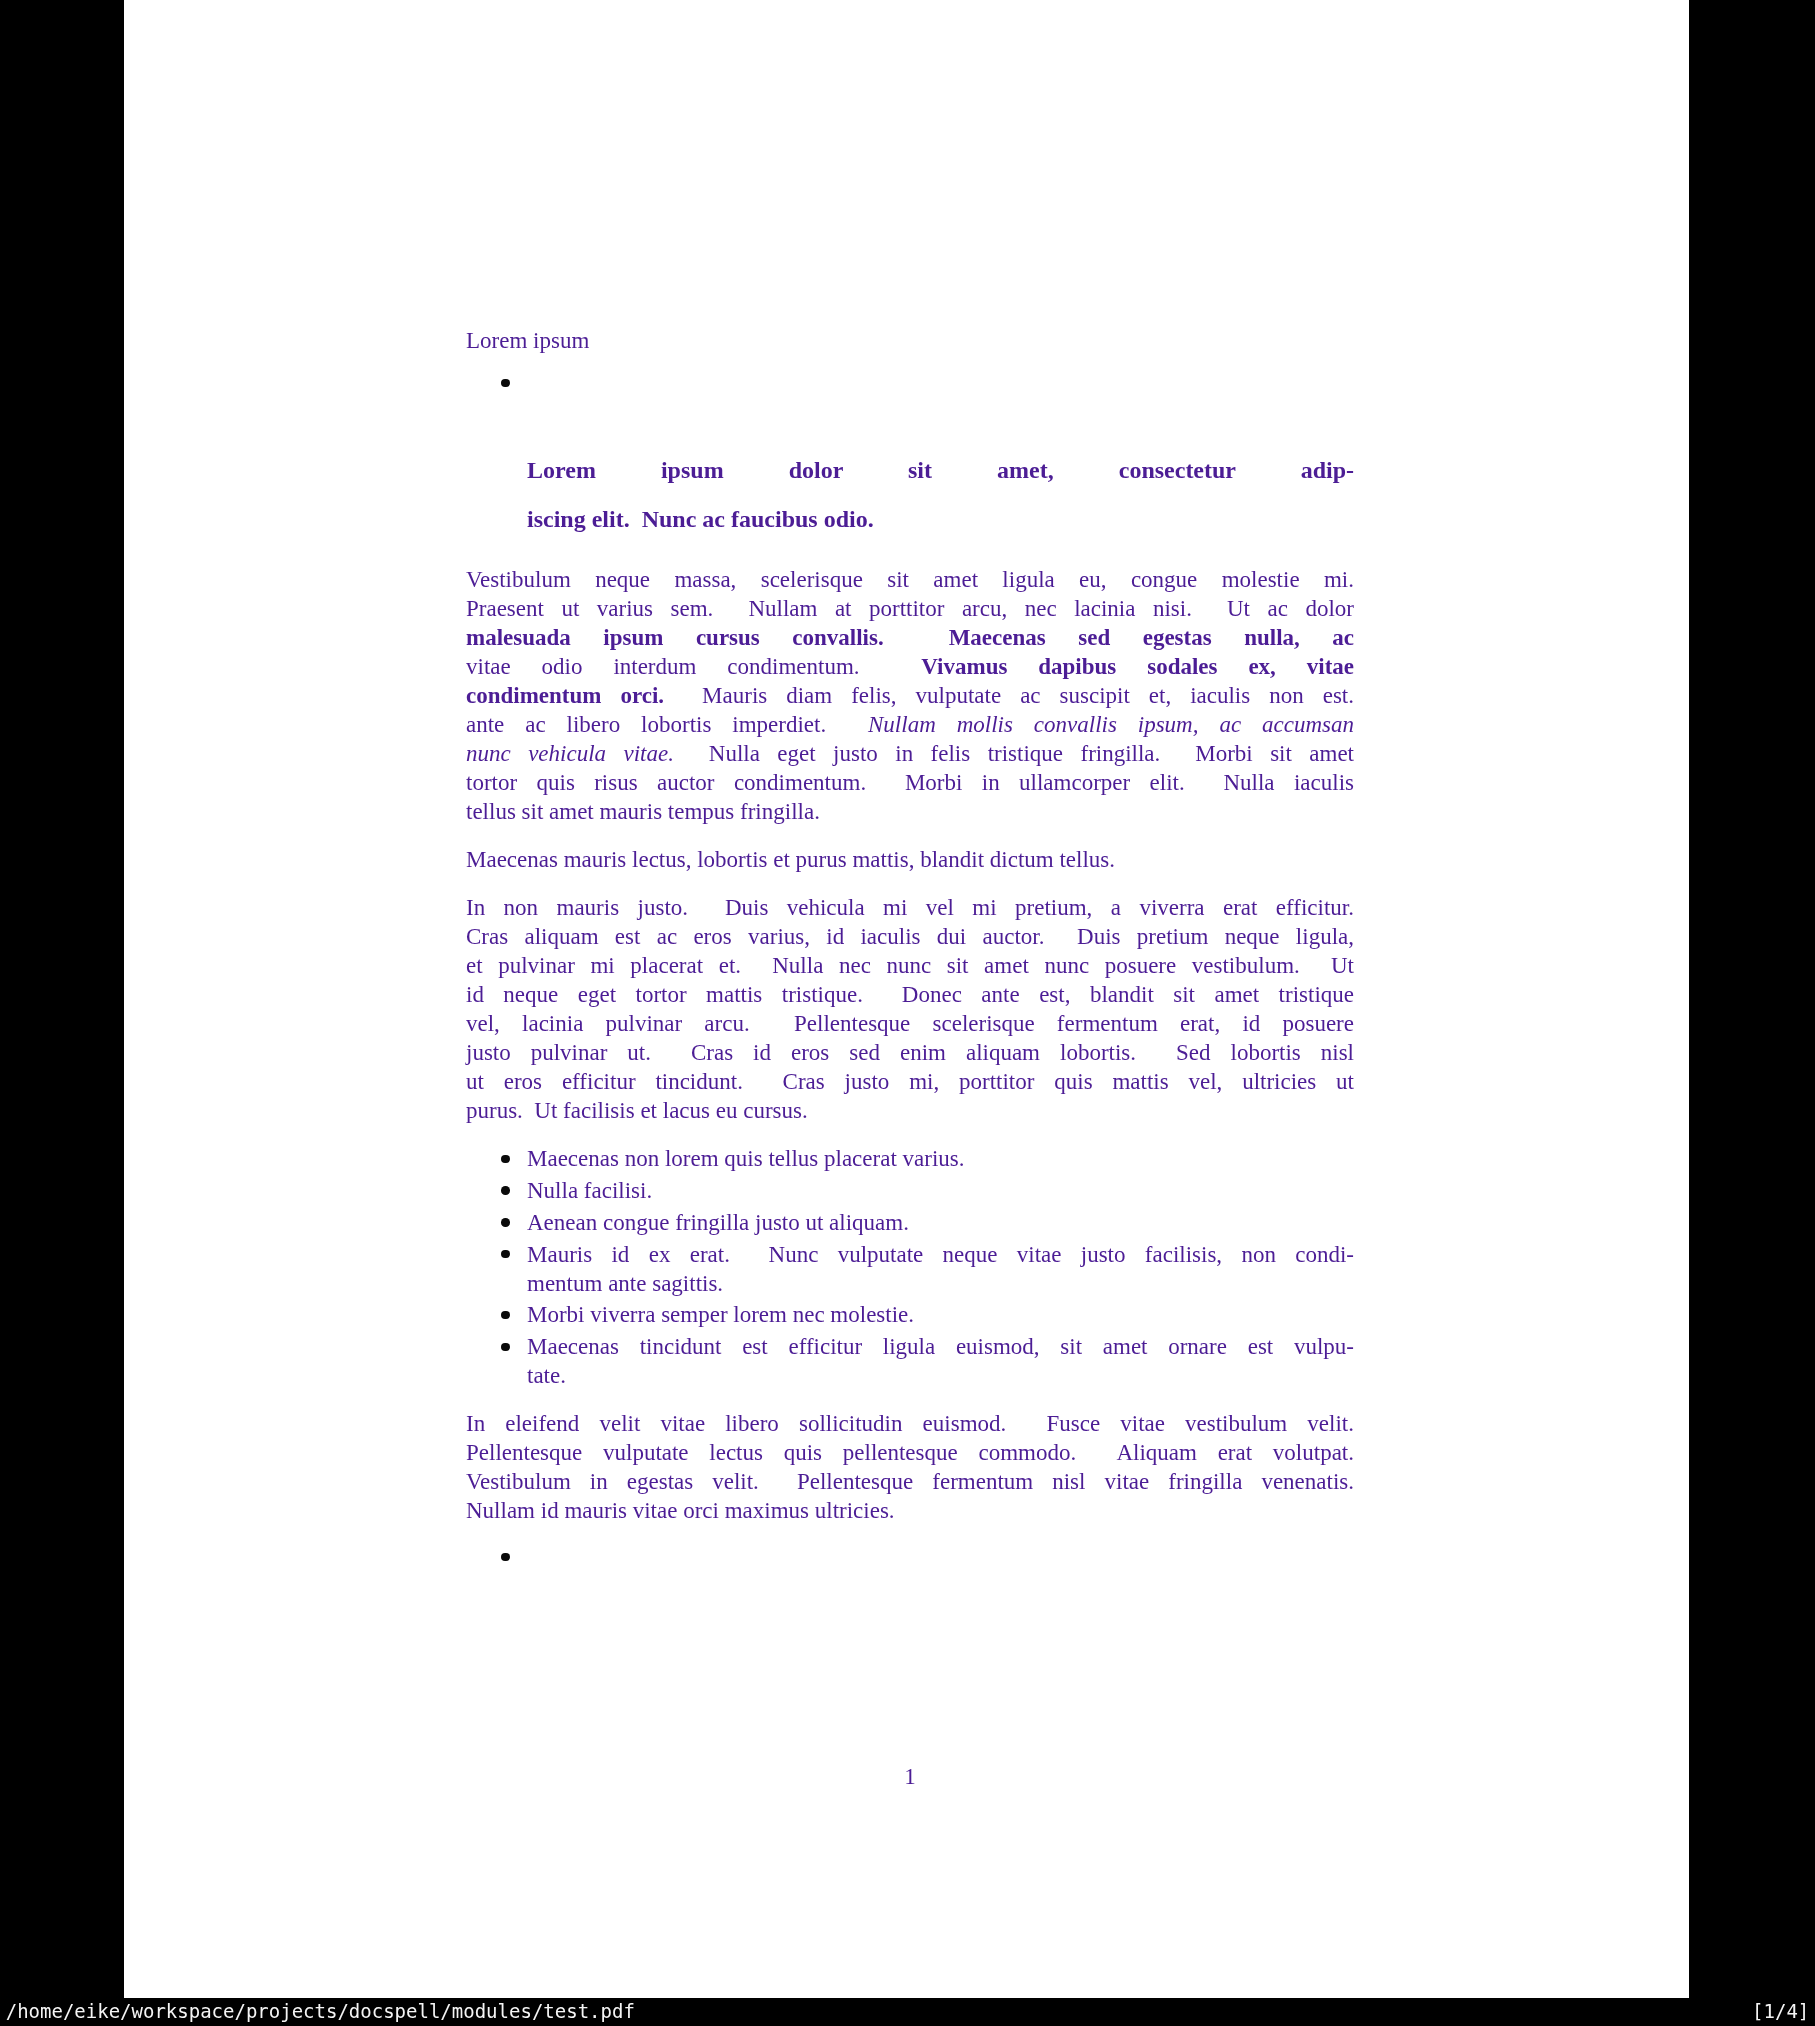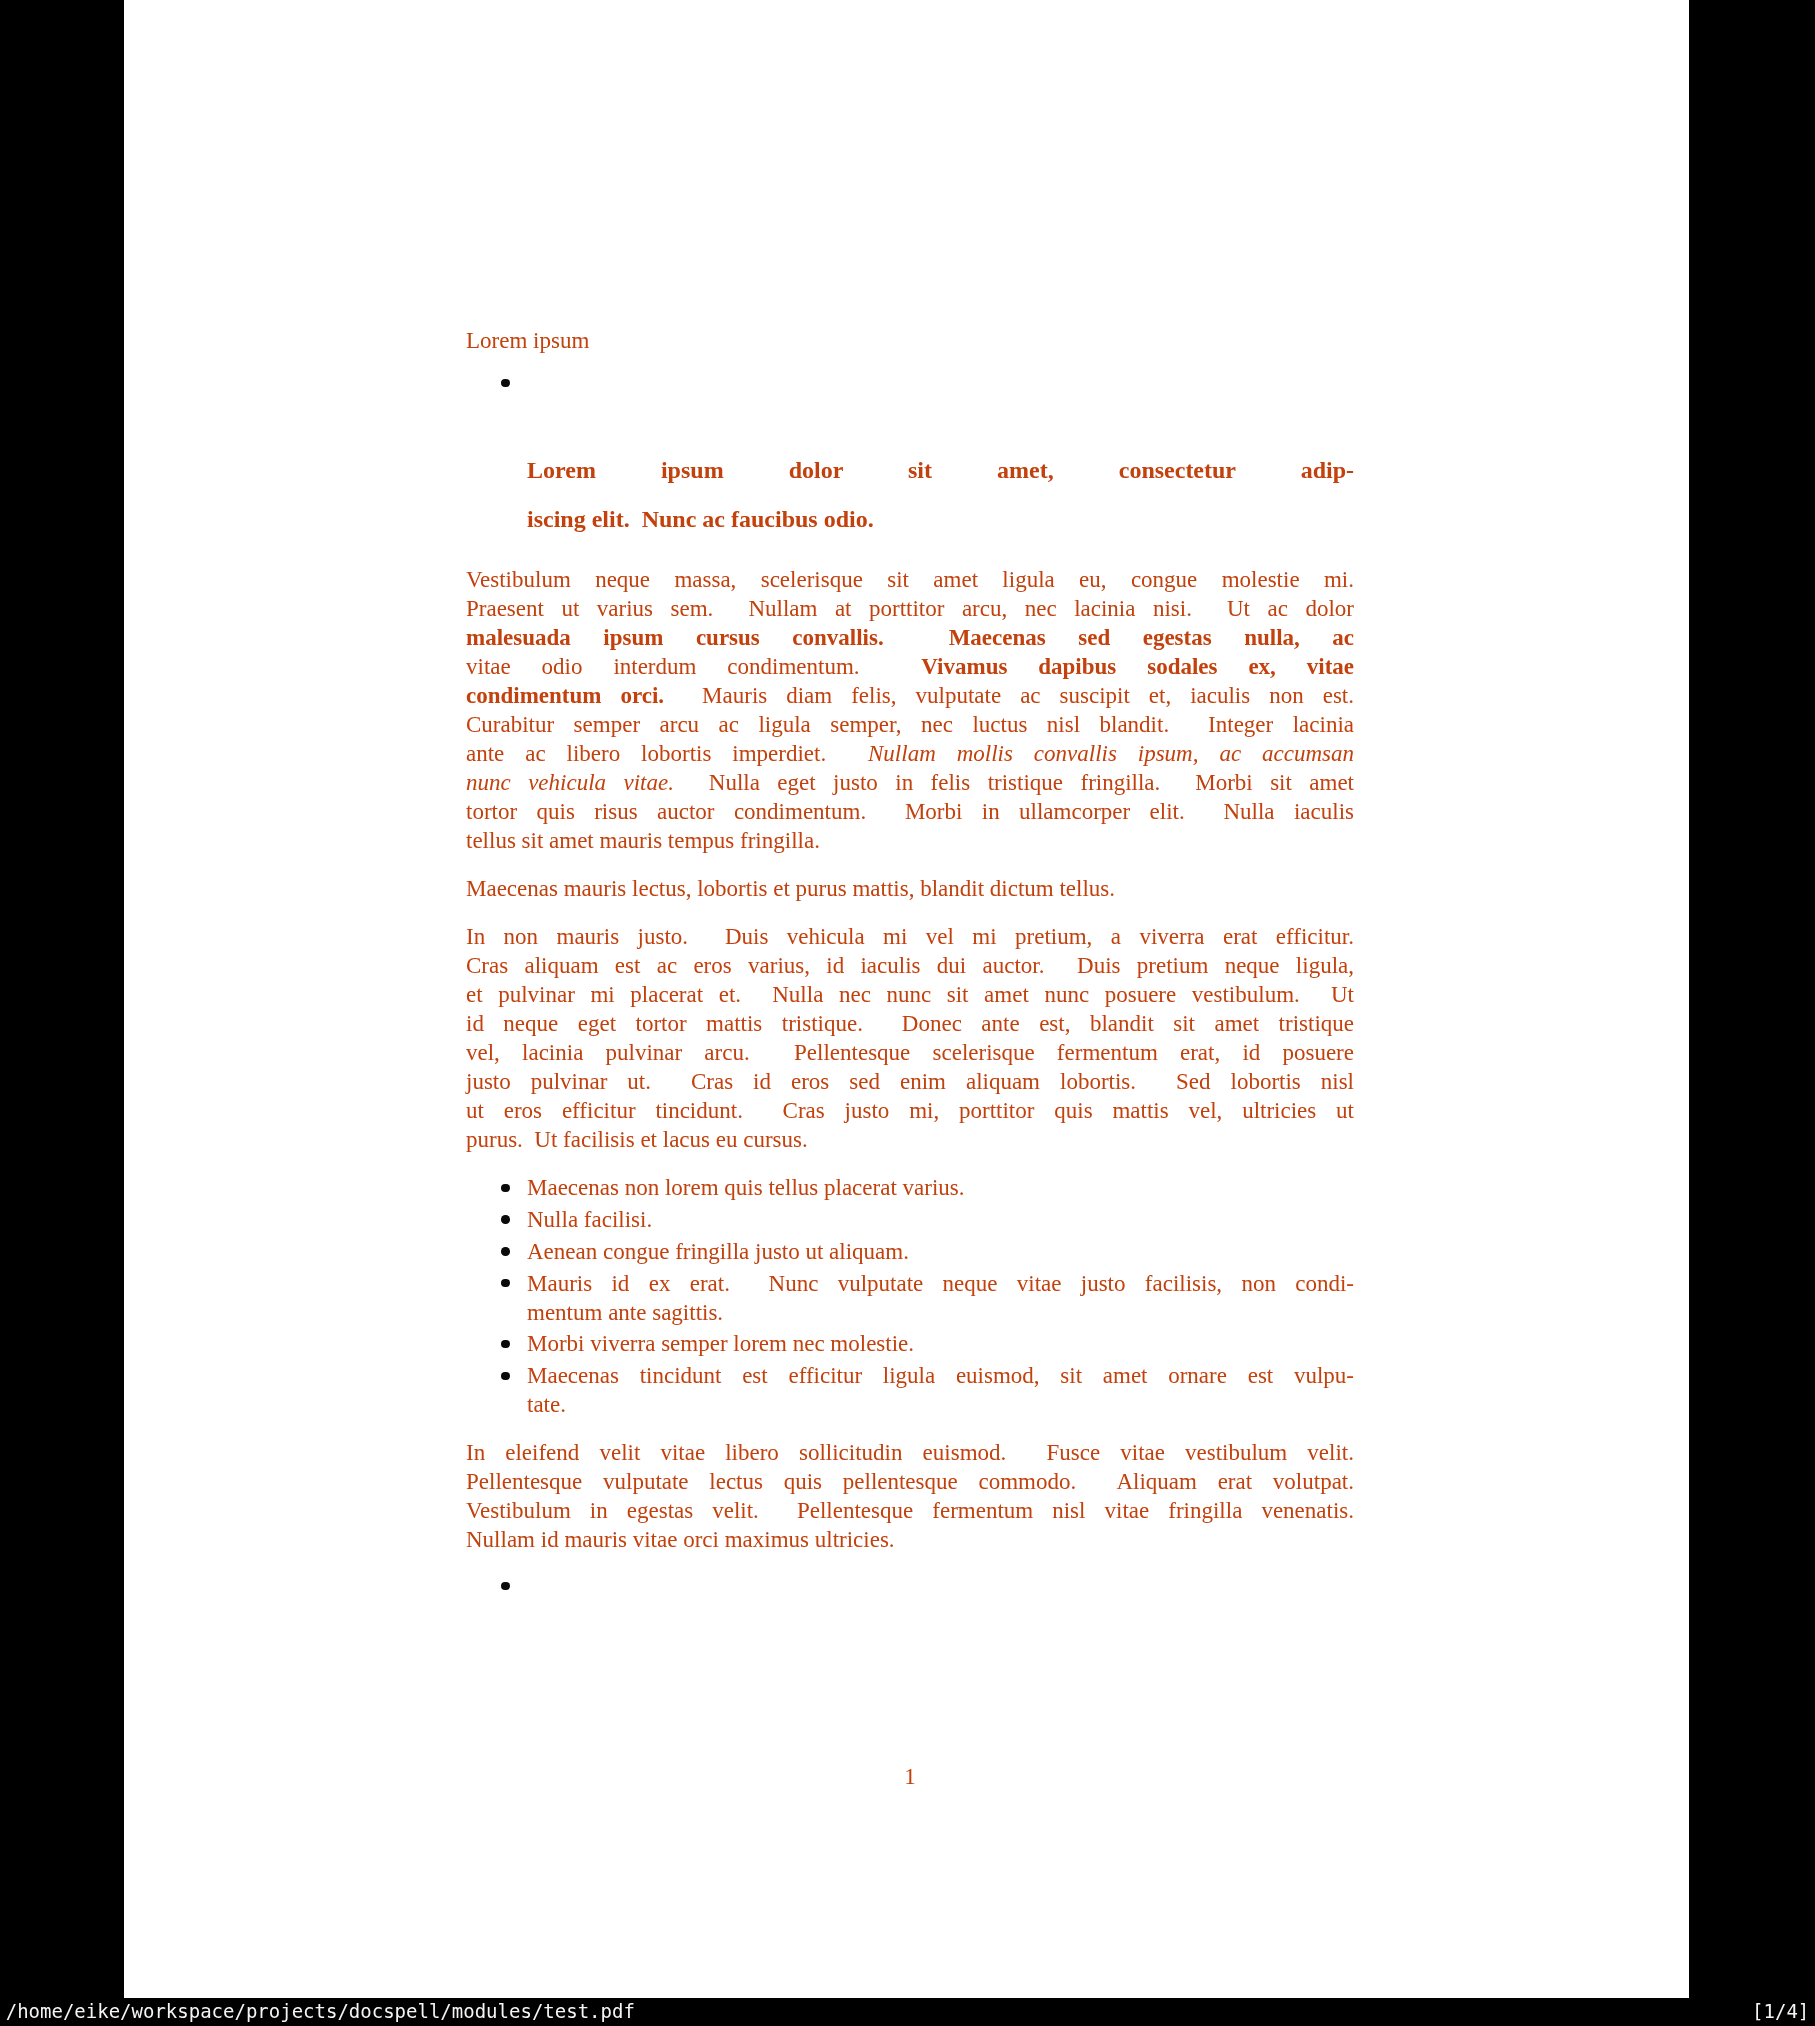--- a/index.html
+++ b/index.html
@@ -27,37 +27,36 @@
                font-size:23px;line-height:29px;}
   .status-bar{position:absolute;left:0;bottom:0;width:1815px;height:28px;background:#000;
               color:#f5f5f5;font-family:"DejaVu Sans Mono","Liberation Mono",monospace;
               font-size:19px;line-height:26.5px;display:flex;justify-content:space-between;
               padding:0 5.7px;box-sizing:border-box;}
 </style>
 </head>
 <body style="background: rgb(0, 0, 0);">
 
 <div class="viewer">
-  <div class="page" style="background: rgb(255, 255, 255); color: #c2410c;">
+  <div class="page" style="background: rgb(255, 255, 255); color: #4c1d95;">
     <div class="text-block">
         <div class="blk plain">Lorem ipsum</div>
         <div class="blk empty-item">
           <span class="bullet"></span>
         </div>
         <div class="blk heading">
           <div class="hline"><span class="">Lorem ipsum dolor sit amet, consectetur adip-</span></div>
           <div class="hline last"><span class="">iscing elit.&nbsp; Nunc ac faucibus odio.</span></div>
         </div>
         <div class="blk para">
           <div class="line"><span class="">Vestibulum neque massa, scelerisque sit amet ligula eu, congue molestie mi.</span></div>
           <div class="line"><span class="">Praesent ut varius sem.&nbsp; Nullam at porttitor arcu, nec lacinia nisi.&nbsp; Ut ac dolor</span></div>
           <div class="line"><span class="bold">malesuada ipsum cursus convallis.&nbsp; Maecenas sed egestas nulla, ac</span></div>
           <div class="line"><span class="">vitae odio interdum condimentum.&nbsp; </span><span class="bold">Vivamus dapibus sodales ex, vitae</span></div>
           <div class="line"><span class="bold">condimentum orci.&nbsp; </span><span class="">Mauris diam felis, vulputate ac suscipit et, iaculis non est.</span></div>
-          <div class="line"><span class="">Curabitur semper arcu ac ligula semper, nec luctus nisl blandit.&nbsp; Integer lacinia</span></div>
           <div class="line"><span class="">ante ac libero lobortis imperdiet.&nbsp; </span><span class="italic">Nullam mollis convallis ipsum, ac accumsan</span></div>
           <div class="line"><span class="italic">nunc vehicula vitae.&nbsp; </span><span class="">Nulla eget justo in felis tristique fringilla.&nbsp; Morbi sit amet</span></div>
           <div class="line"><span class="">tortor quis risus auctor condimentum.&nbsp; Morbi in ullamcorper elit.&nbsp; Nulla iaculis</span></div>
           <div class="line last"><span class="">tellus sit amet mauris tempus fringilla.</span></div>
         </div>
         <div class="blk para">
           <div class="line last"><span class="">Maecenas mauris lectus, lobortis et purus mattis, blandit dictum tellus.</span></div>
         </div>
         <div class="blk para">
           <div class="line"><span class="">In non mauris justo.&nbsp; Duis vehicula mi vel mi pretium, a viverra erat efficitur.</span></div>

